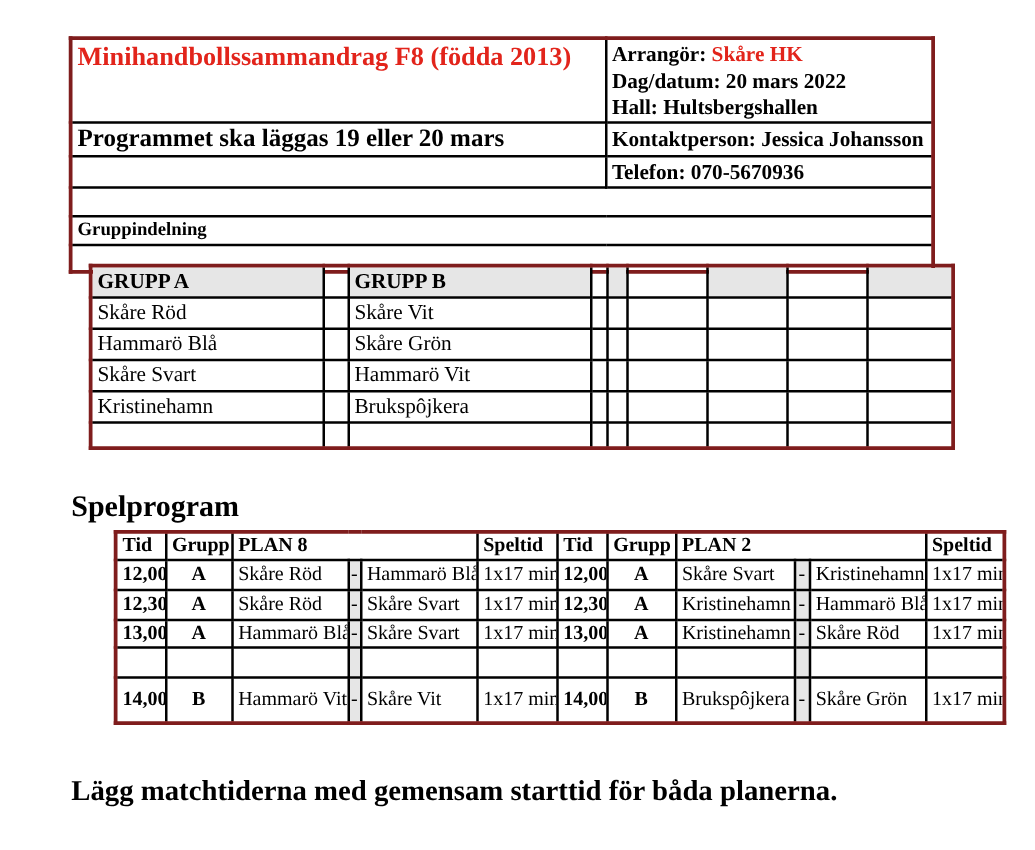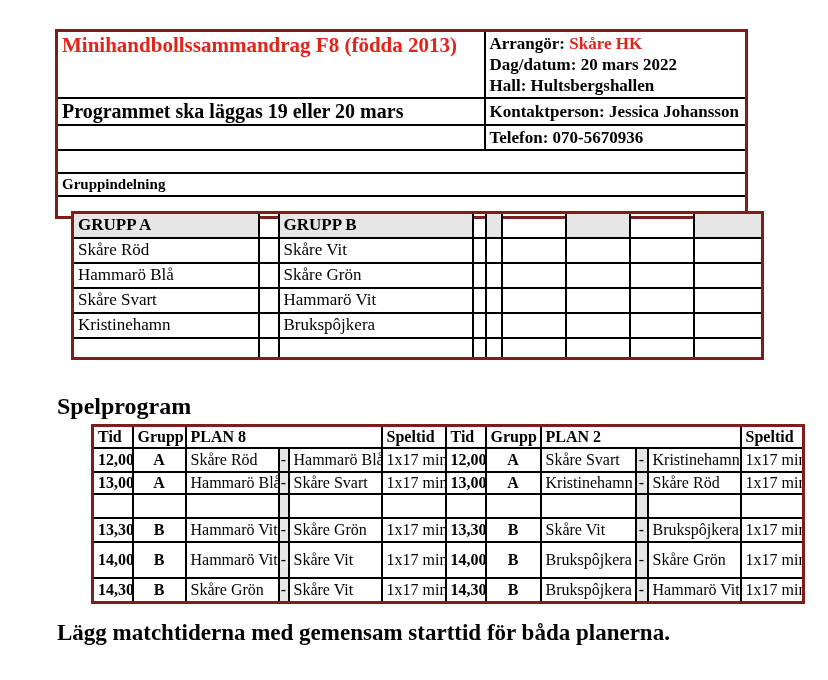--- a/index.html
+++ b/index.html
@@ -193,20 +193,34 @@
       <td>Hammarö Blå</td>
       <td>1x17 min</td>
       <td class="tid">12,00</td>
       <td class="grp">A</td>
       <td>Skåre Svart</td>
       <td class="dash">-</td>
       <td>Kristinehamn</td>
       <td>1x17 min</td>
     </tr>
 
+    <tr style="height:24px">
+      <td class="tid">12,30</td>
+      <td class="grp">A</td>
+      <td>Skåre Röd</td>
+      <td class="dash">-</td>
+      <td>Skåre Svart</td>
+      <td>1x17 min</td>
+      <td class="tid">12,30</td>
+      <td class="grp">A</td>
+      <td>Kristinehamn</td>
+      <td class="dash">-</td>
+      <td>Hammarö Blå</td>
+      <td>1x17 min</td>
+    </tr>
 
     <tr style="height:14px">
       <td class="tid">13,00</td>
       <td class="grp">A</td>
       <td>Hammarö Blå</td>
       <td class="dash">-</td>
       <td>Skåre Svart</td>
       <td>1x17 min</td>
       <td class="tid">13,00</td>
       <td class="grp">A</td>
@@ -224,62 +238,34 @@
       <td></td>
       <td></td>
       <td class="tid"></td>
       <td class="grp"></td>
       <td></td>
       <td class="dash"></td>
       <td></td>
       <td></td>
     </tr>
 
-    <tr style="height:24px">
-      <td class="tid">13,30</td>
-      <td class="grp">B</td>
-      <td>Hammarö Vit</td>
-      <td class="dash">-</td>
-      <td>Skåre Grön</td>
-      <td>1x17 min</td>
-      <td class="tid">13,30</td>
-      <td class="grp">B</td>
-      <td>Skåre Vit</td>
-      <td class="dash">-</td>
-      <td>Brukspôjkera</td>
-      <td>1x17 min</td>
-    </tr>
 
     <tr style="height:36px">
       <td class="tid">14,00</td>
       <td class="grp">B</td>
       <td>Hammarö Vit</td>
       <td class="dash">-</td>
       <td>Skåre Vit</td>
       <td>1x17 min</td>
       <td class="tid">14,00</td>
       <td class="grp">B</td>
       <td>Brukspôjkera</td>
       <td class="dash">-</td>
       <td>Skåre Grön</td>
       <td>1x17 min</td>
     </tr>
 
-    <tr style="height:24px">
-      <td class="tid">14,30</td>
-      <td class="grp">B</td>
-      <td>Skåre Grön</td>
-      <td class="dash">-</td>
-      <td>Skåre Vit</td>
-      <td>1x17 min</td>
-      <td class="tid">14,30</td>
-      <td class="grp">B</td>
-      <td>Brukspôjkera</td>
-      <td class="dash">-</td>
-      <td>Hammarö Vit</td>
-      <td>1x17 min</td>
-    </tr>
   </tbody>
     </table>
 
   <div class="footer-note">Lägg matchtiderna med gemensam starttid för båda planerna.</div>
 
 </div>
 
 </body></html>

